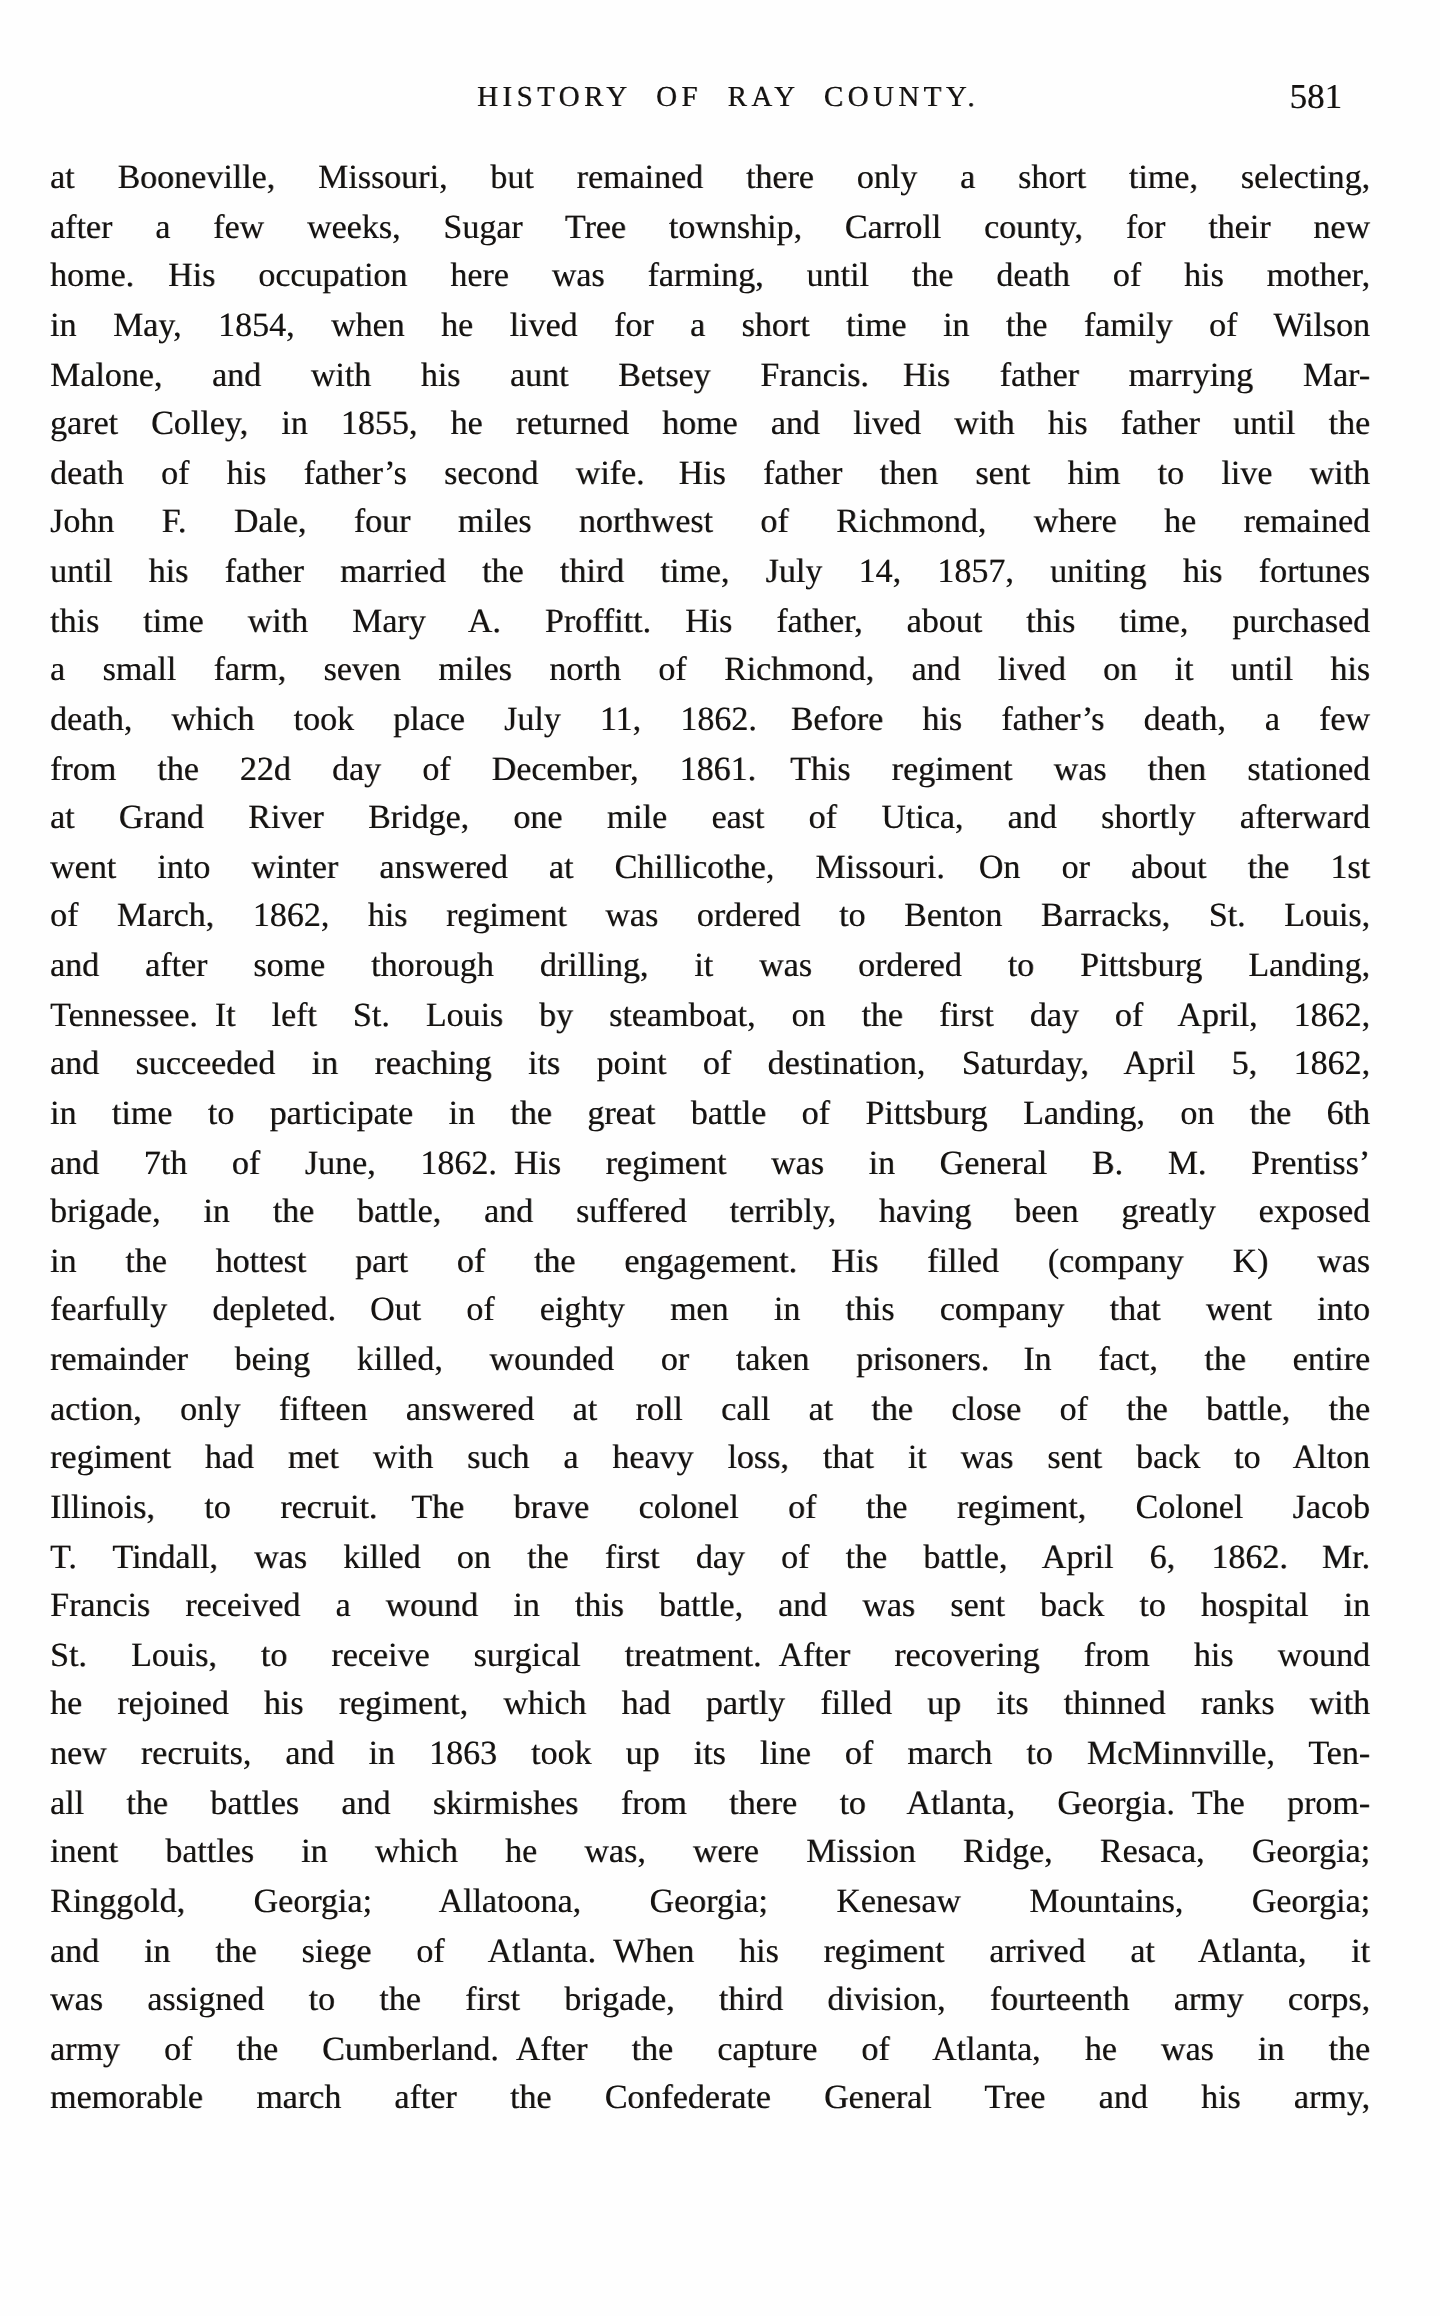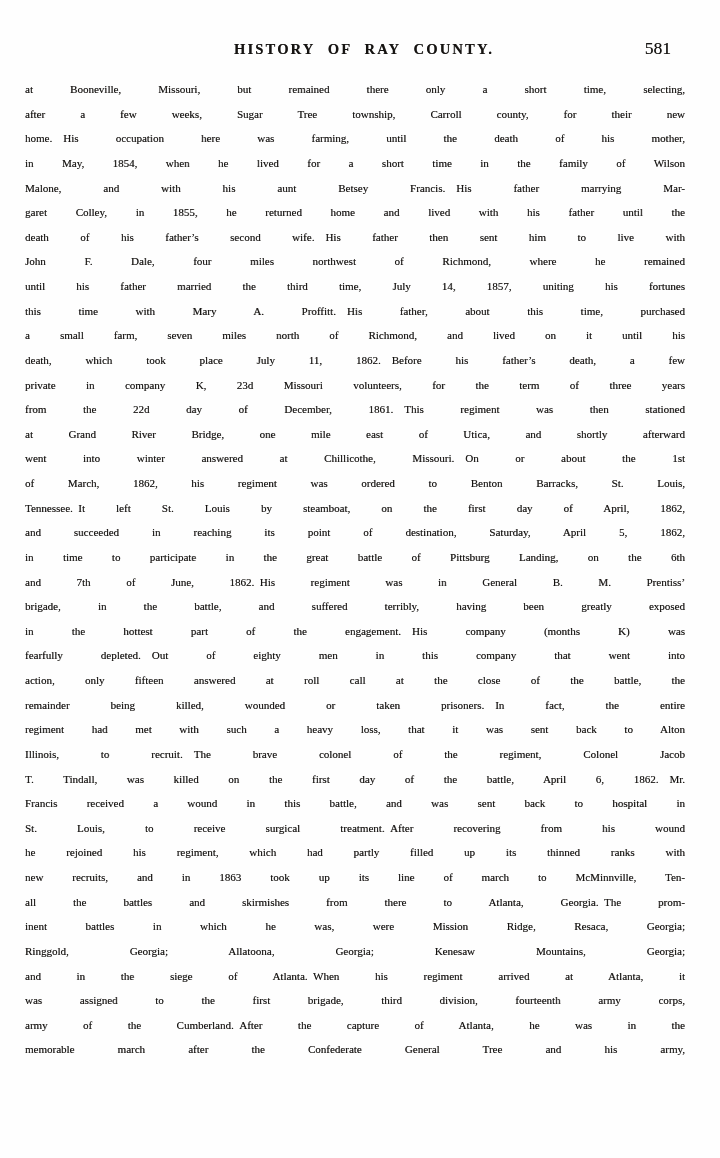--- a/index.html
+++ b/index.html
@@ -22,41 +22,41 @@
     left: 25px;
     width: 660px;
     height: 22px;
   }
   .running-title {
     position: absolute;
     left: 18px;
     right: 0;
     top: 2px;
     text-align: center;
-    font-weight: bold;
+    font-weight: normal;
     font-size: 14.5px;
     letter-spacing: 2.2px;
     word-spacing: 7px;
     text-shadow: 0.3px 0 0 rgba(21,19,17,0.6);
   }
   .page-number {
     position: absolute;
     right: 14px;
     top: -1px;
     font-size: 17.5px;
     text-shadow: 0.3px 0 0 rgba(21,19,17,0.6);
   }
   .body-text {
     position: absolute;
     top: 77px;
     left: 25px;
     width: 660px;
   }
   .text-line {
-    font-size: 11px;
+    font-size: 17px;
     line-height: 24.62px;
     text-align: justify;
     text-align-last: justify;
     text-shadow: 0.3px 0 0 rgba(21,19,17,0.55);
     white-space: nowrap0; 
   }
 </style>
 </head>
 <body>
 
@@ -71,34 +71,34 @@
       <div class="text-line">home. His occupation here was farming, until the death of his mother,</div>
       <div class="text-line">in May, 1854, when he lived for a short time in the family of Wilson</div>
       <div class="text-line">Malone, and with his aunt Betsey Francis. His father marrying Mar-</div>
       <div class="text-line">garet Colley, in 1855, he returned home and lived with his father until the</div>
       <div class="text-line">death of his father’s second wife. His father then sent him to live with</div>
       <div class="text-line">John F. Dale, four miles northwest of Richmond, where he remained</div>
       <div class="text-line">until his father married the third time, July 14, 1857, uniting his fortunes</div>
       <div class="text-line">this time with Mary A. Proffitt. His father, about this time, purchased</div>
       <div class="text-line">a small farm, seven miles north of Richmond, and lived on it until his</div>
       <div class="text-line">death, which took place July 11, 1862. Before his father’s death, a few</div>
-      <div class="text-line">private in company K, 23d Missouri volunteers, for the term of three years</div>
       <div class="text-line">from the 22d day of December, 1861. This regiment was then stationed</div>
       <div class="text-line">at Grand River Bridge, one mile east of Utica, and shortly afterward</div>
       <div class="text-line">went into winter answered at Chillicothe, Missouri. On or about the 1st</div>
       <div class="text-line">of March, 1862, his regiment was ordered to Benton Barracks, St. Louis,</div>
+      <div class="text-line">and after some thorough drilling, it was ordered to Pittsburg Landing,</div>
       <div class="text-line">Tennessee. It left St. Louis by steamboat, on the first day of April, 1862,</div>
       <div class="text-line">and succeeded in reaching its point of destination, Saturday, April 5, 1862,</div>
       <div class="text-line">in time to participate in the great battle of Pittsburg Landing, on the 6th</div>
       <div class="text-line">and 7th of June, 1862. His regiment was in General B. M. Prentiss’</div>
       <div class="text-line">brigade, in the battle, and suffered terribly, having been greatly exposed</div>
-      <div class="text-line">in the hottest part of the engagement. His company (months K) was</div>
+      <div class="text-line">in the hottest part of the engagement. His filled (company K) was</div>
       <div class="text-line">fearfully depleted. Out of eighty men in this company that went into</div>
+      <div class="text-line">remainder being killed, wounded or taken prisoners. In fact, the entire</div>
       <div class="text-line">action, only fifteen answered at roll call at the close of the battle, the</div>
-      <div class="text-line">remainder being killed, wounded or taken prisoners. In fact, the entire</div>
       <div class="text-line">regiment had met with such a heavy loss, that it was sent back to Alton</div>
       <div class="text-line">Illinois, to recruit. The brave colonel of the regiment, Colonel Jacob</div>
       <div class="text-line">T. Tindall, was killed on the first day of the battle, April 6, 1862. Mr.</div>
       <div class="text-line">Francis received a wound in this battle, and was sent back to hospital in</div>
       <div class="text-line">St. Louis, to receive surgical treatment. After recovering from his wound</div>
       <div class="text-line">he rejoined his regiment, which had partly filled up its thinned ranks with</div>
       <div class="text-line">new recruits, and in 1863 took up its line of march to McMinnville, Ten-</div>
       <div class="text-line">all the battles and skirmishes from there to Atlanta, Georgia. The prom-</div>
       <div class="text-line">inent battles in which he was, were Mission Ridge, Resaca, Georgia;</div>
       <div class="text-line">Ringgold, Georgia; Allatoona, Georgia; Kenesaw Mountains, Georgia;</div>

